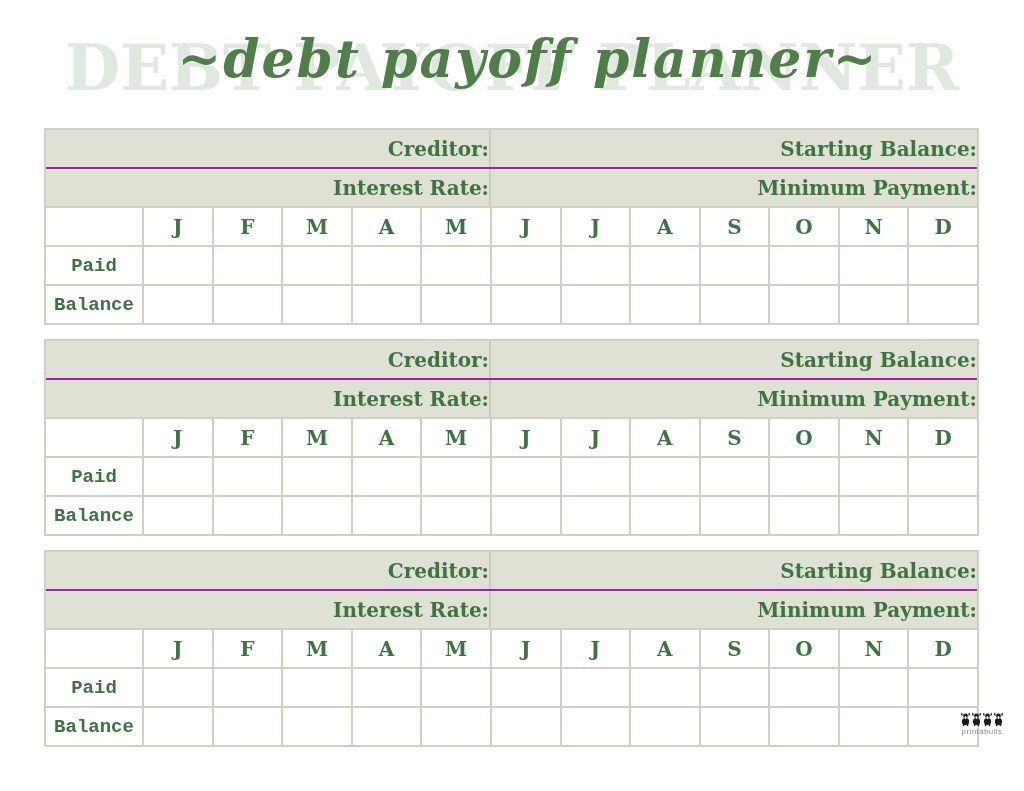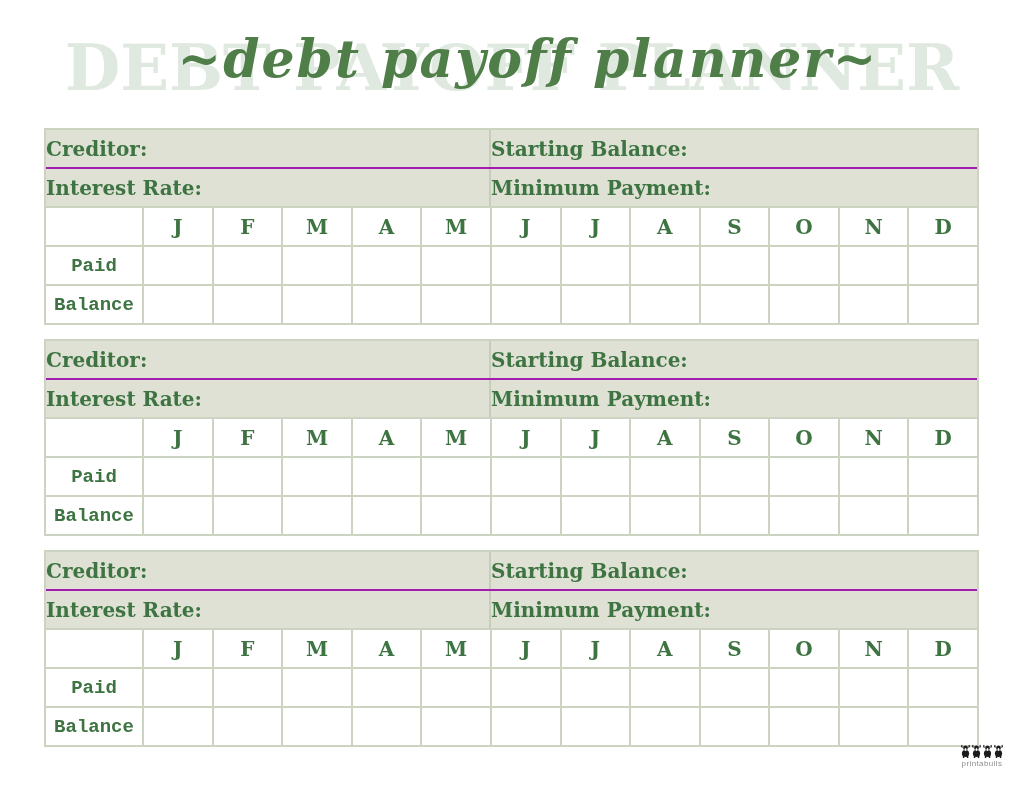--- a/index.html
+++ b/index.html
@@ -28,41 +28,41 @@
   #sections { position:absolute; top:128px; left:44px; width:935px; }
   .section {
     width:935px; box-sizing:border-box;
     border:2px solid var(--border,#cdd3c1);
     margin-bottom:14px; background:#ffffff;
   }
   .hrow { display:grid; grid-template-columns:445px 1fr; background:var(--headbg,#dee1d3); }
   .hrow.second { border-top:2px solid #a21caf; }
   .hcell {
     height:37px; display:flex; align-items:center;
-    box-sizing:border-box;
+    padding-left:11px; box-sizing:border-box;justify-content:flex-end;
   }
   .hrow .hcell:first-child { border-right:2px solid #c7cdbb; }
   .hlabel { font-weight:700; font-size:20px; color:var(--accent,#3d7442); }
 
   .grow {
     display:grid; grid-template-columns:96px repeat(12,1fr);
     border-top:2px solid var(--border,#cdd3c1); background:#ffffff;
   }
   .gcell {
     height:37px; box-sizing:border-box;
     border-left:2px solid var(--border,#cdd3c1);
     display:flex; align-items:center; justify-content:center;
   }
   .gcell:first-child { border-left:none; }
   .month  { font-weight:700; font-size:20px; color:var(--accent,#3d7442); }
   .rlabel { font-weight:700; font-size:19px; color:var(--accent,#3d7442);font-family:Liberation Mono, monospace; }
 
   
   .logo {
-    position:absolute; right:16px; top:744px; width:52px;
+    position:absolute; right:16px; top:712px; width:52px;
     text-align:center;
   }
   .logo svg { display:block; margin:0 auto; }
   .logo-text {
     font-family:"Liberation Sans", sans-serif;
     font-size:8px; color:#8f8f8f; letter-spacing:0.4px;
   }
 </style>
 </head>
 <body>

